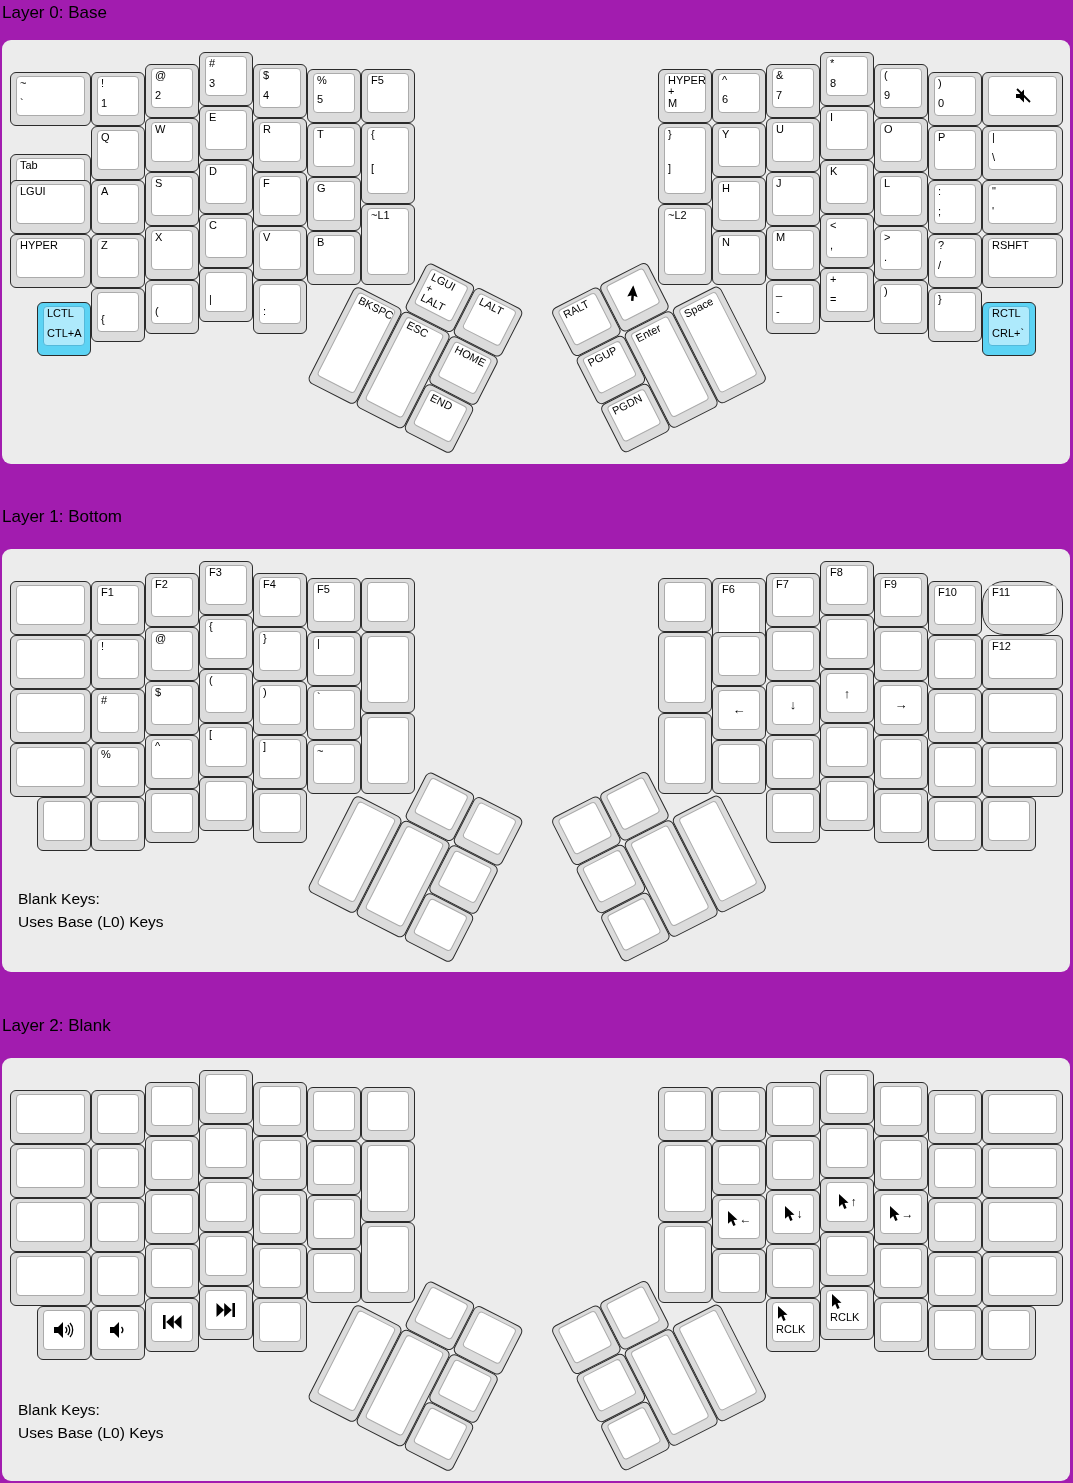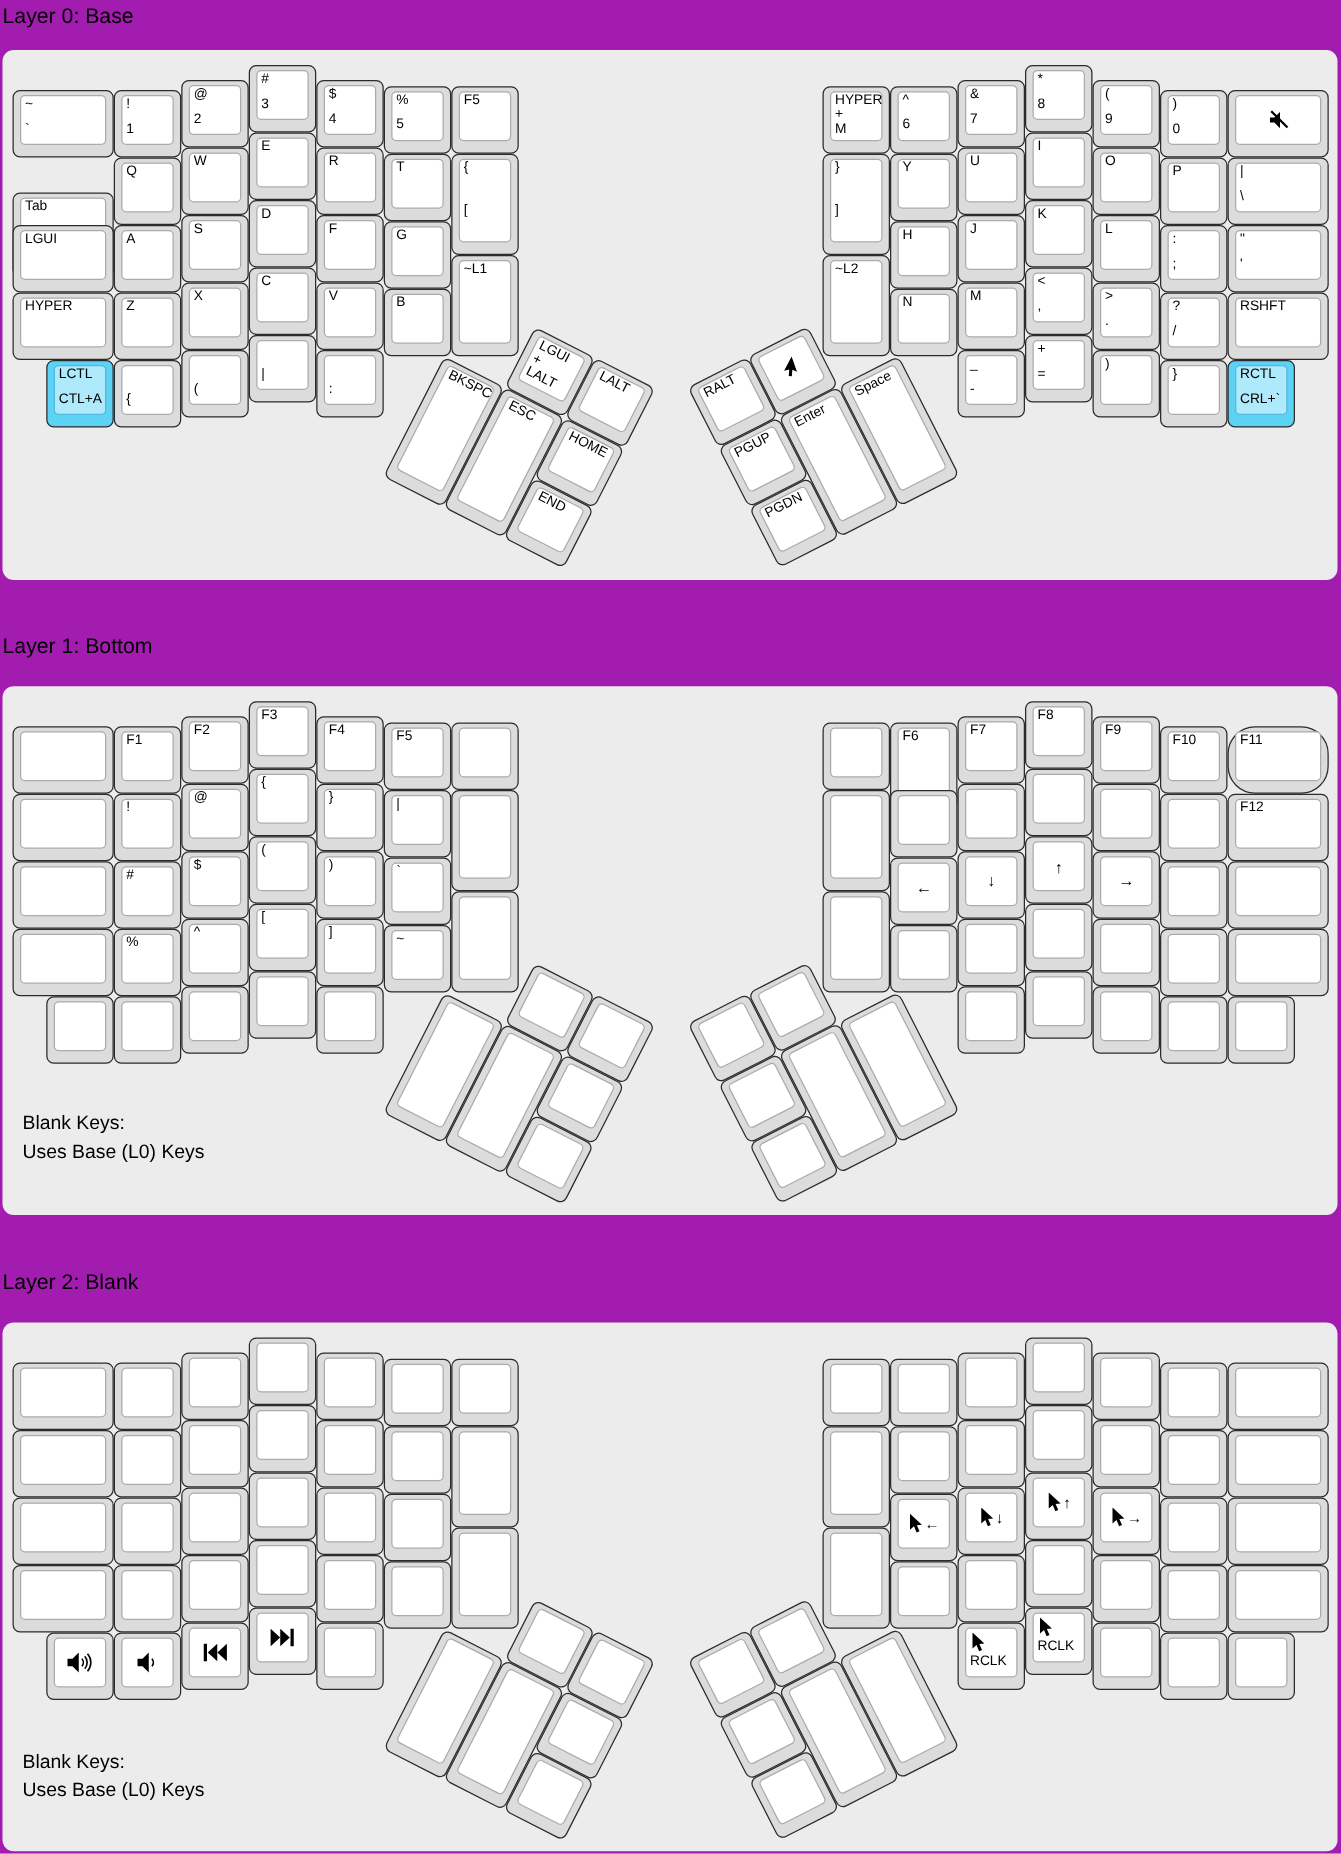--- a/index.html
+++ b/index.html
@@ -4,21 +4,21 @@
 <style>
   html,body{margin:0;padding:0;background:#ffffff;font-family:"Liberation Sans",sans-serif;}
   #stage{position:relative;width:1073px;height:1483px;background:#a21caf;overflow:hidden;}
   .title{position:absolute;left:2px;margin:0;font-size:17px;font-weight:400;color:#000;}
   .panel{position:absolute;left:2px;width:1068px;background:var(--panel-bg,#ececec);border-radius:9px;}
   .kb{position:absolute;left:8px;top:12px;width:1053px;height:410px;}
   .key{position:absolute;box-sizing:border-box;background:var(--key-base,#dcdcdc);
        border:1.5px solid #2b2b2b;border-radius:6px;}
   .keytop{position:absolute;left:5px;right:5px;top:3px;bottom:9px;background:var(--key-top,#fff);
        border:1px solid #ababab;border-radius:4px;}
-  .key.blue{background:var(--blue-base,#5cd3f4);}
+  .key.blue{background:var(--blue-base,#5cd3f4);margin-top:14px;}
   .key.blue .keytop{background:var(--blue-top,#aeeafc);border-color:#54b9da;}
   .lt{position:absolute;left:3px;top:1px;font-size:11px;line-height:11.5px;color:#000;white-space:pre-line;}
   .lb{position:absolute;left:3px;top:52%;font-size:11px;line-height:12px;color:#000;}
   .lc{position:absolute;left:0;right:0;top:0;bottom:0;display:flex;align-items:center;justify-content:center;
       font-size:13px;color:#000;gap:2px;}
   .icon-tl{position:absolute;left:4px;top:3px;}
   .thumb{position:absolute;width:162px;height:162px;transform-origin:0 0;}
   .thumb.tl{transform:rotate(27deg);}
   .thumb.tr{transform:rotate(-27deg);}
   .note{position:absolute;left:16px;font-size:15.5px;line-height:23px;color:#000;}

